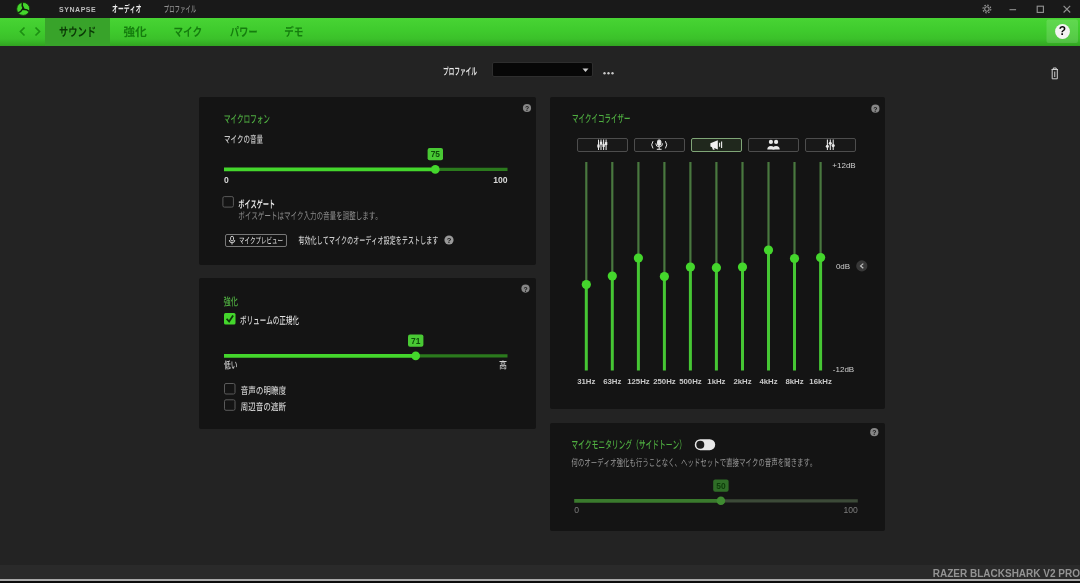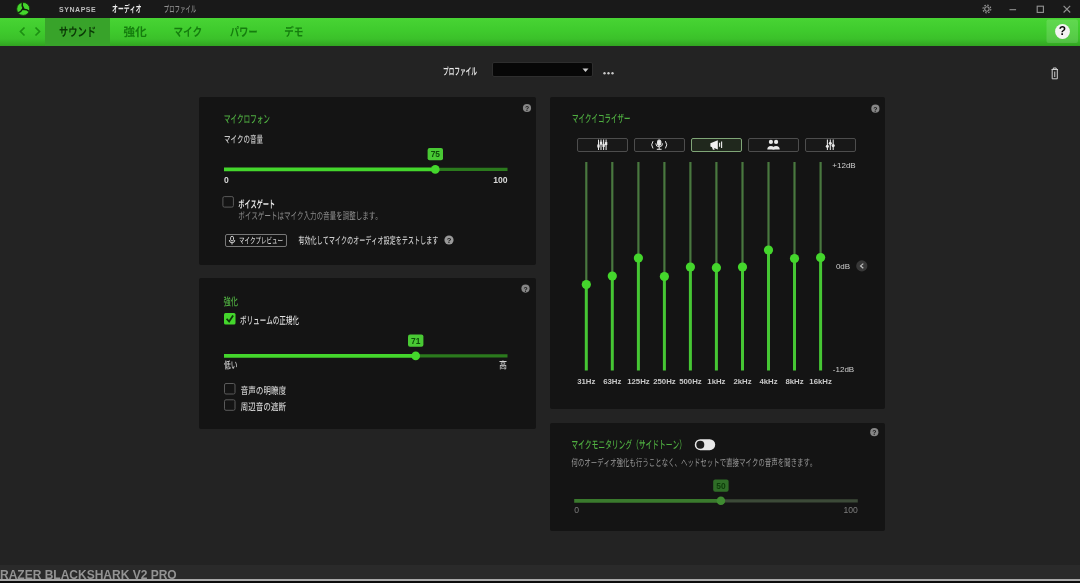--- a/index.html
+++ b/index.html
@@ -11,21 +11,21 @@
 #card1 { left:199px; top:96.5px; width:336.5px; height:168.5px; }
 #card2 { left:199px; top:278px;  width:336.5px; height:150.5px; }
 #card3 { left:549.5px; top:96.5px; width:335.5px; height:312px; }
 #card4 { left:549.5px; top:423.3px; width:335.5px; height:107.7px; }
 #synapse { left:59px; top:5.8px; font-size:7px; letter-spacing:0.55px; color:#bdbdbd; font-weight:bold; }
 #dropdown { left:492px; top:62.4px; width:100.5px; height:14.8px; background:#070707; border:1px solid #2e2e2e; border-radius:2px; }
 #prevbtn { left:225.3px; top:233.9px; width:62px; height:12.8px; border:1px solid #787878; border-radius:2px; }
 .eqbtn { top:137.6px; width:51.2px; height:14.9px; border:1px solid #4d4d4d; border-radius:2px; background:#181818; }
 #eqsel { background:#20281d; border-color:#7fa577; }
 #footer { left:0; top:565px; width:1080px; height:14.3px; background:#2a2a2a; }
-#footer span { display:block; text-align:left; font-size:12px; font-weight:bold; letter-spacing:0px; color:#939393; margin-top:3.2px; }
+#footer span { display:block; text-align:right; font-size:10px; font-weight:bold; letter-spacing:0px; color:#939393; margin-top:3.2px; }
 #bline1 { left:0; top:579.3px; width:1080px; height:1.8px; background:#a9a9a9; }
 #bline2 { left:0; top:581.1px; width:1080px; height:1.9px; background:#0c0c0c; }
 </style></head><body>
 <div class="abs" id="topbar"></div>
 <div class="abs" id="navbar"></div>
 <div class="abs" id="seltab"></div>
 <div class="abs" id="synapse">SYNAPSE</div>
 <div class="abs card" id="card1"></div>
 <div class="abs card" id="card2"></div>
 <div class="abs card" id="card3"></div>

